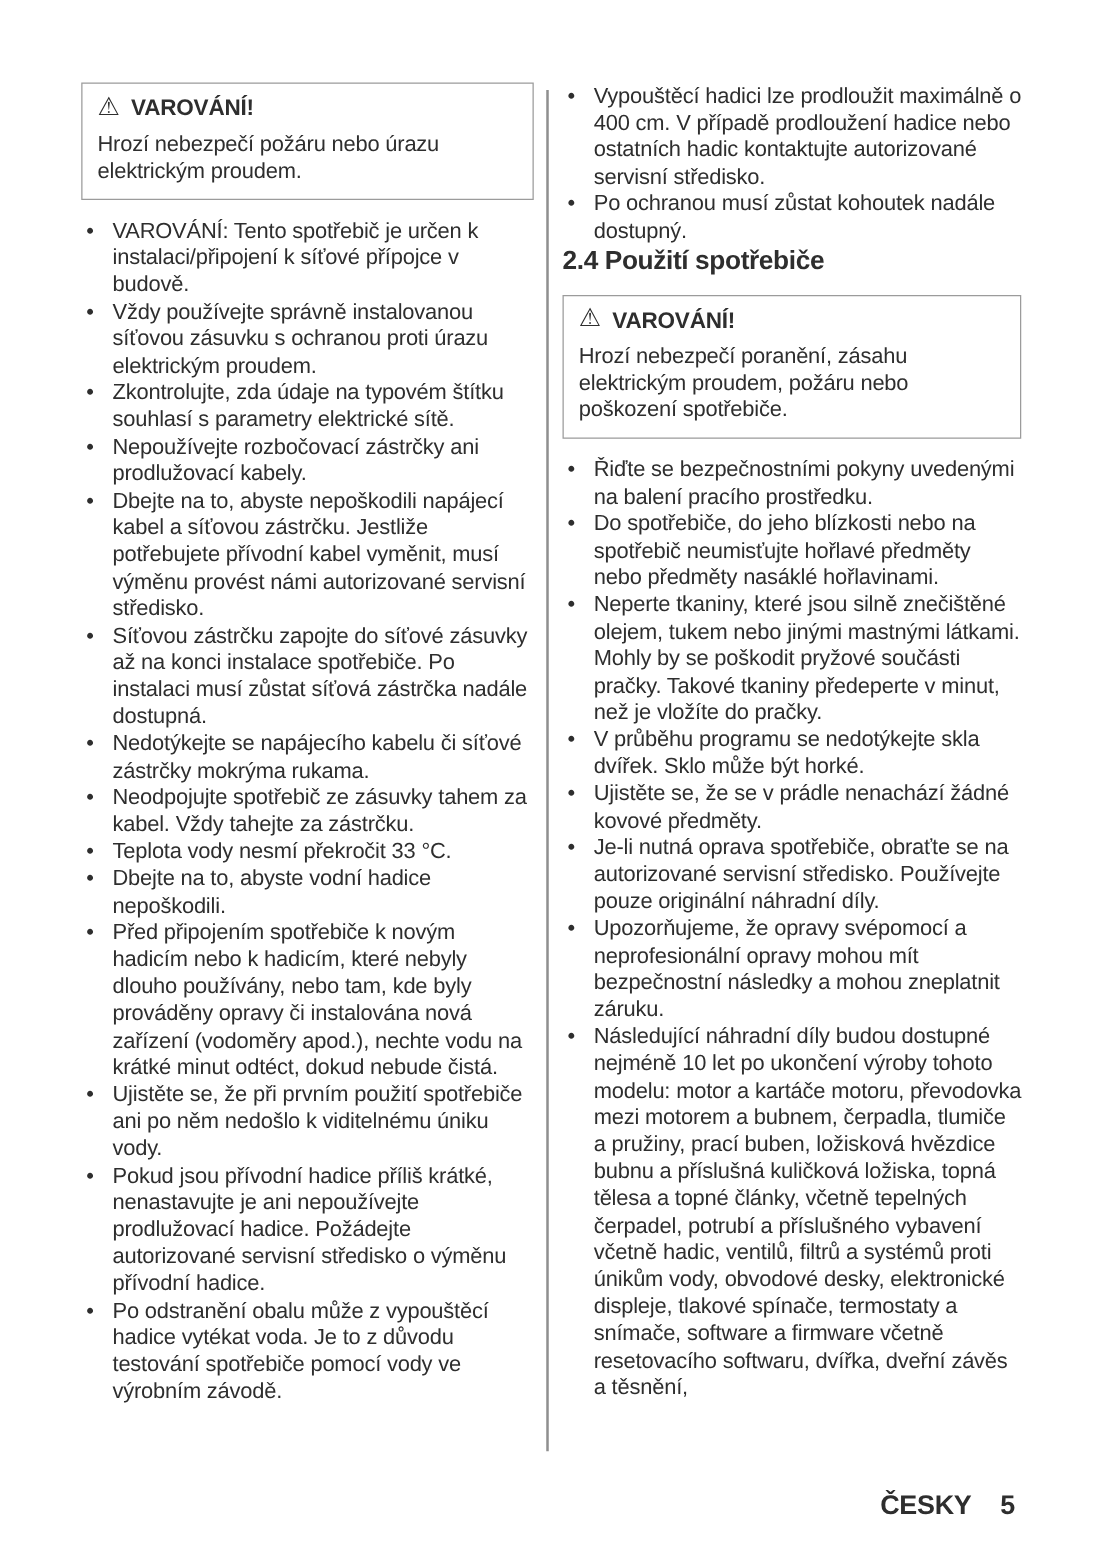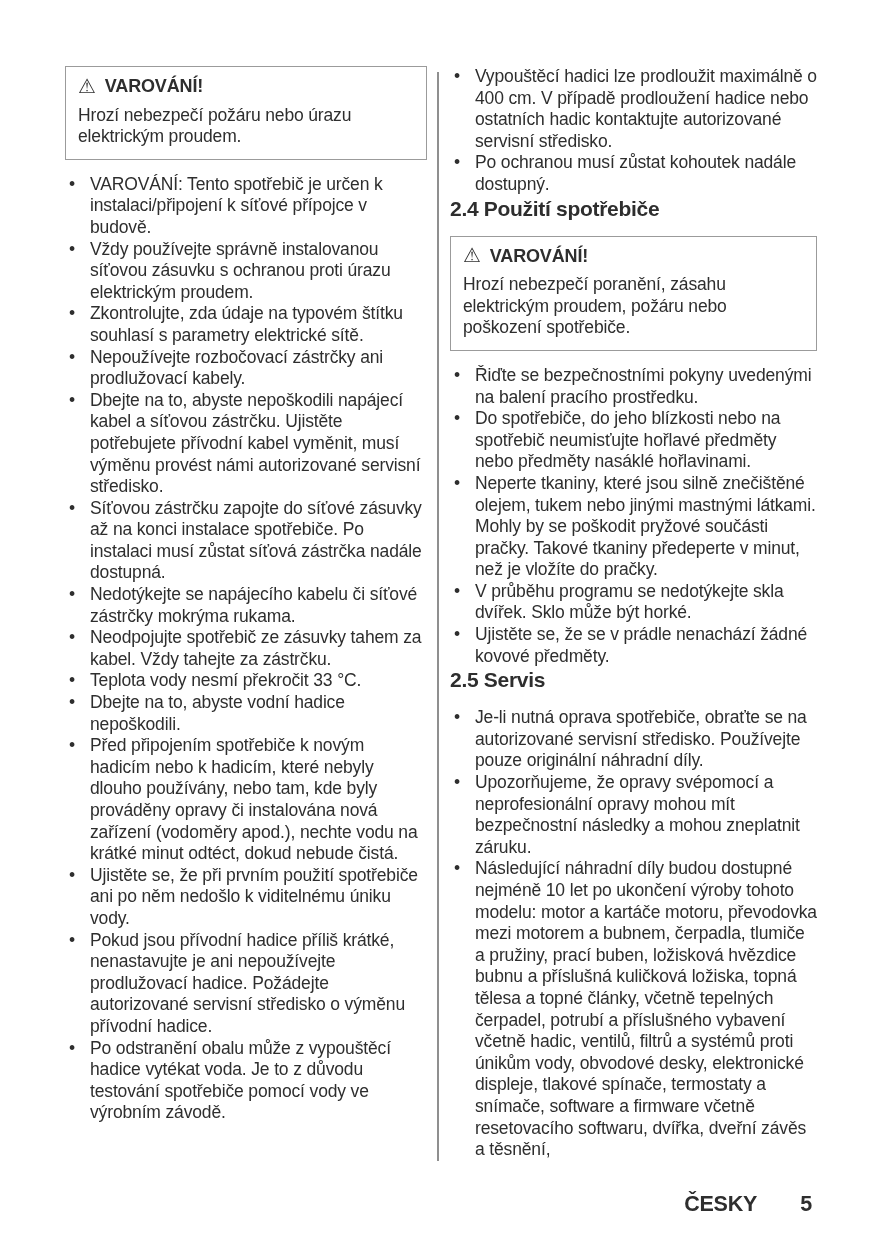--- a/index.html
+++ b/index.html
@@ -18,21 +18,21 @@
   h2 { font-size: 21px; line-height: 25px; margin: 0 0 15px 0; letter-spacing: -0.3px; font-weight: bold; }
   h2.mt { }
   .warnbox { border: 1px solid #9b9b9b; padding: 9px 10px 11px 12px; margin: 0 0 14px 0; }
   .warn-title { display: flex; align-items: center; gap: 9px; font-weight: bold; font-size: 18px; margin-bottom: 7px; }
   .warn-icon { font-weight: normal; font-size: 20px; line-height: 20px; position: relative; top: -1px; }
   .bullets { }
   .b { display: flex; }
   .b .dot { flex: 0 0 25px; padding-left: 4px; }
   .b .txt { flex: 1; }
   .divider { position: absolute; left: 437px; top: 72px; width: 2px; height: 1089px; background: #8f8f8f; }
-  .footer { position: absolute; right: 62px; bottom: 23px; font-weight: bold; font-size: 21.5px; letter-spacing: -0.2px; display: flex; gap: 43px; align-items: center; }
+  .footer { position: absolute; right: 62px; bottom: 23px; font-weight: bold; font-size: 21.5px; letter-spacing: -0.2px; display: flex; gap: 23px; align-items: center; }
 </style>
 </head>
 <body>
 
 <div class="col left">
 
 
   <div class="warnbox">
     <div class="warn-title">
       <span class="warn-icon">⚠</span>
@@ -58,21 +58,21 @@
         <span class="txt">Zkontrolujte, zda údaje na typovém štítku souhlasí s parametry elektrické sítě.</span>
       </div>
 
       <div class="b">
         <span class="dot">•</span>
         <span class="txt">Nepoužívejte rozbočovací zástrčky ani prodlužovací kabely.</span>
       </div>
 
       <div class="b">
         <span class="dot">•</span>
-        <span class="txt">Dbejte na to, abyste nepoškodili napájecí kabel a síťovou zástrčku. Ujistěte potřebujete přívodní kabel vyměnit, musí výměnu provést námi autorizované servisní středisko.</span>
+        <span class="txt">Dbejte na to, abyste nepoškodili napájecí kabel a síťovou zástrčku. Jestliže potřebujete přívodní kabel vyměnit, musí výměnu provést námi autorizované servisní středisko.</span>
       </div>
 
       <div class="b">
         <span class="dot">•</span>
         <span class="txt">Síťovou zástrčku zapojte do síťové zásuvky až na konci instalace spotřebiče. Po instalaci musí zůstat síťová zástrčka nadále dostupná.</span>
       </div>
 
       <div class="b">
         <span class="dot">•</span>
         <span class="txt">Nedotýkejte se napájecího kabelu či síťové zástrčky mokrýma rukama.</span>
@@ -168,21 +168,20 @@
         <span class="dot">•</span>
         <span class="txt">V průběhu programu se nedotýkejte skla dvířek. Sklo může být horké.</span>
       </div>
 
       <div class="b">
         <span class="dot">•</span>
         <span class="txt">Ujistěte se, že se v prádle nenachází žádné kovové předměty.</span>
       </div>
     </div>
 
-  <h2 class="mt">2.5 Servis</h2>
 
   <div class="bullets">
 
       <div class="b">
         <span class="dot">•</span>
         <span class="txt">Je-li nutná oprava spotřebiče, obraťte se na autorizované servisní středisko. Používejte pouze originální náhradní díly.</span>
       </div>
 
       <div class="b">
         <span class="dot">•</span>

